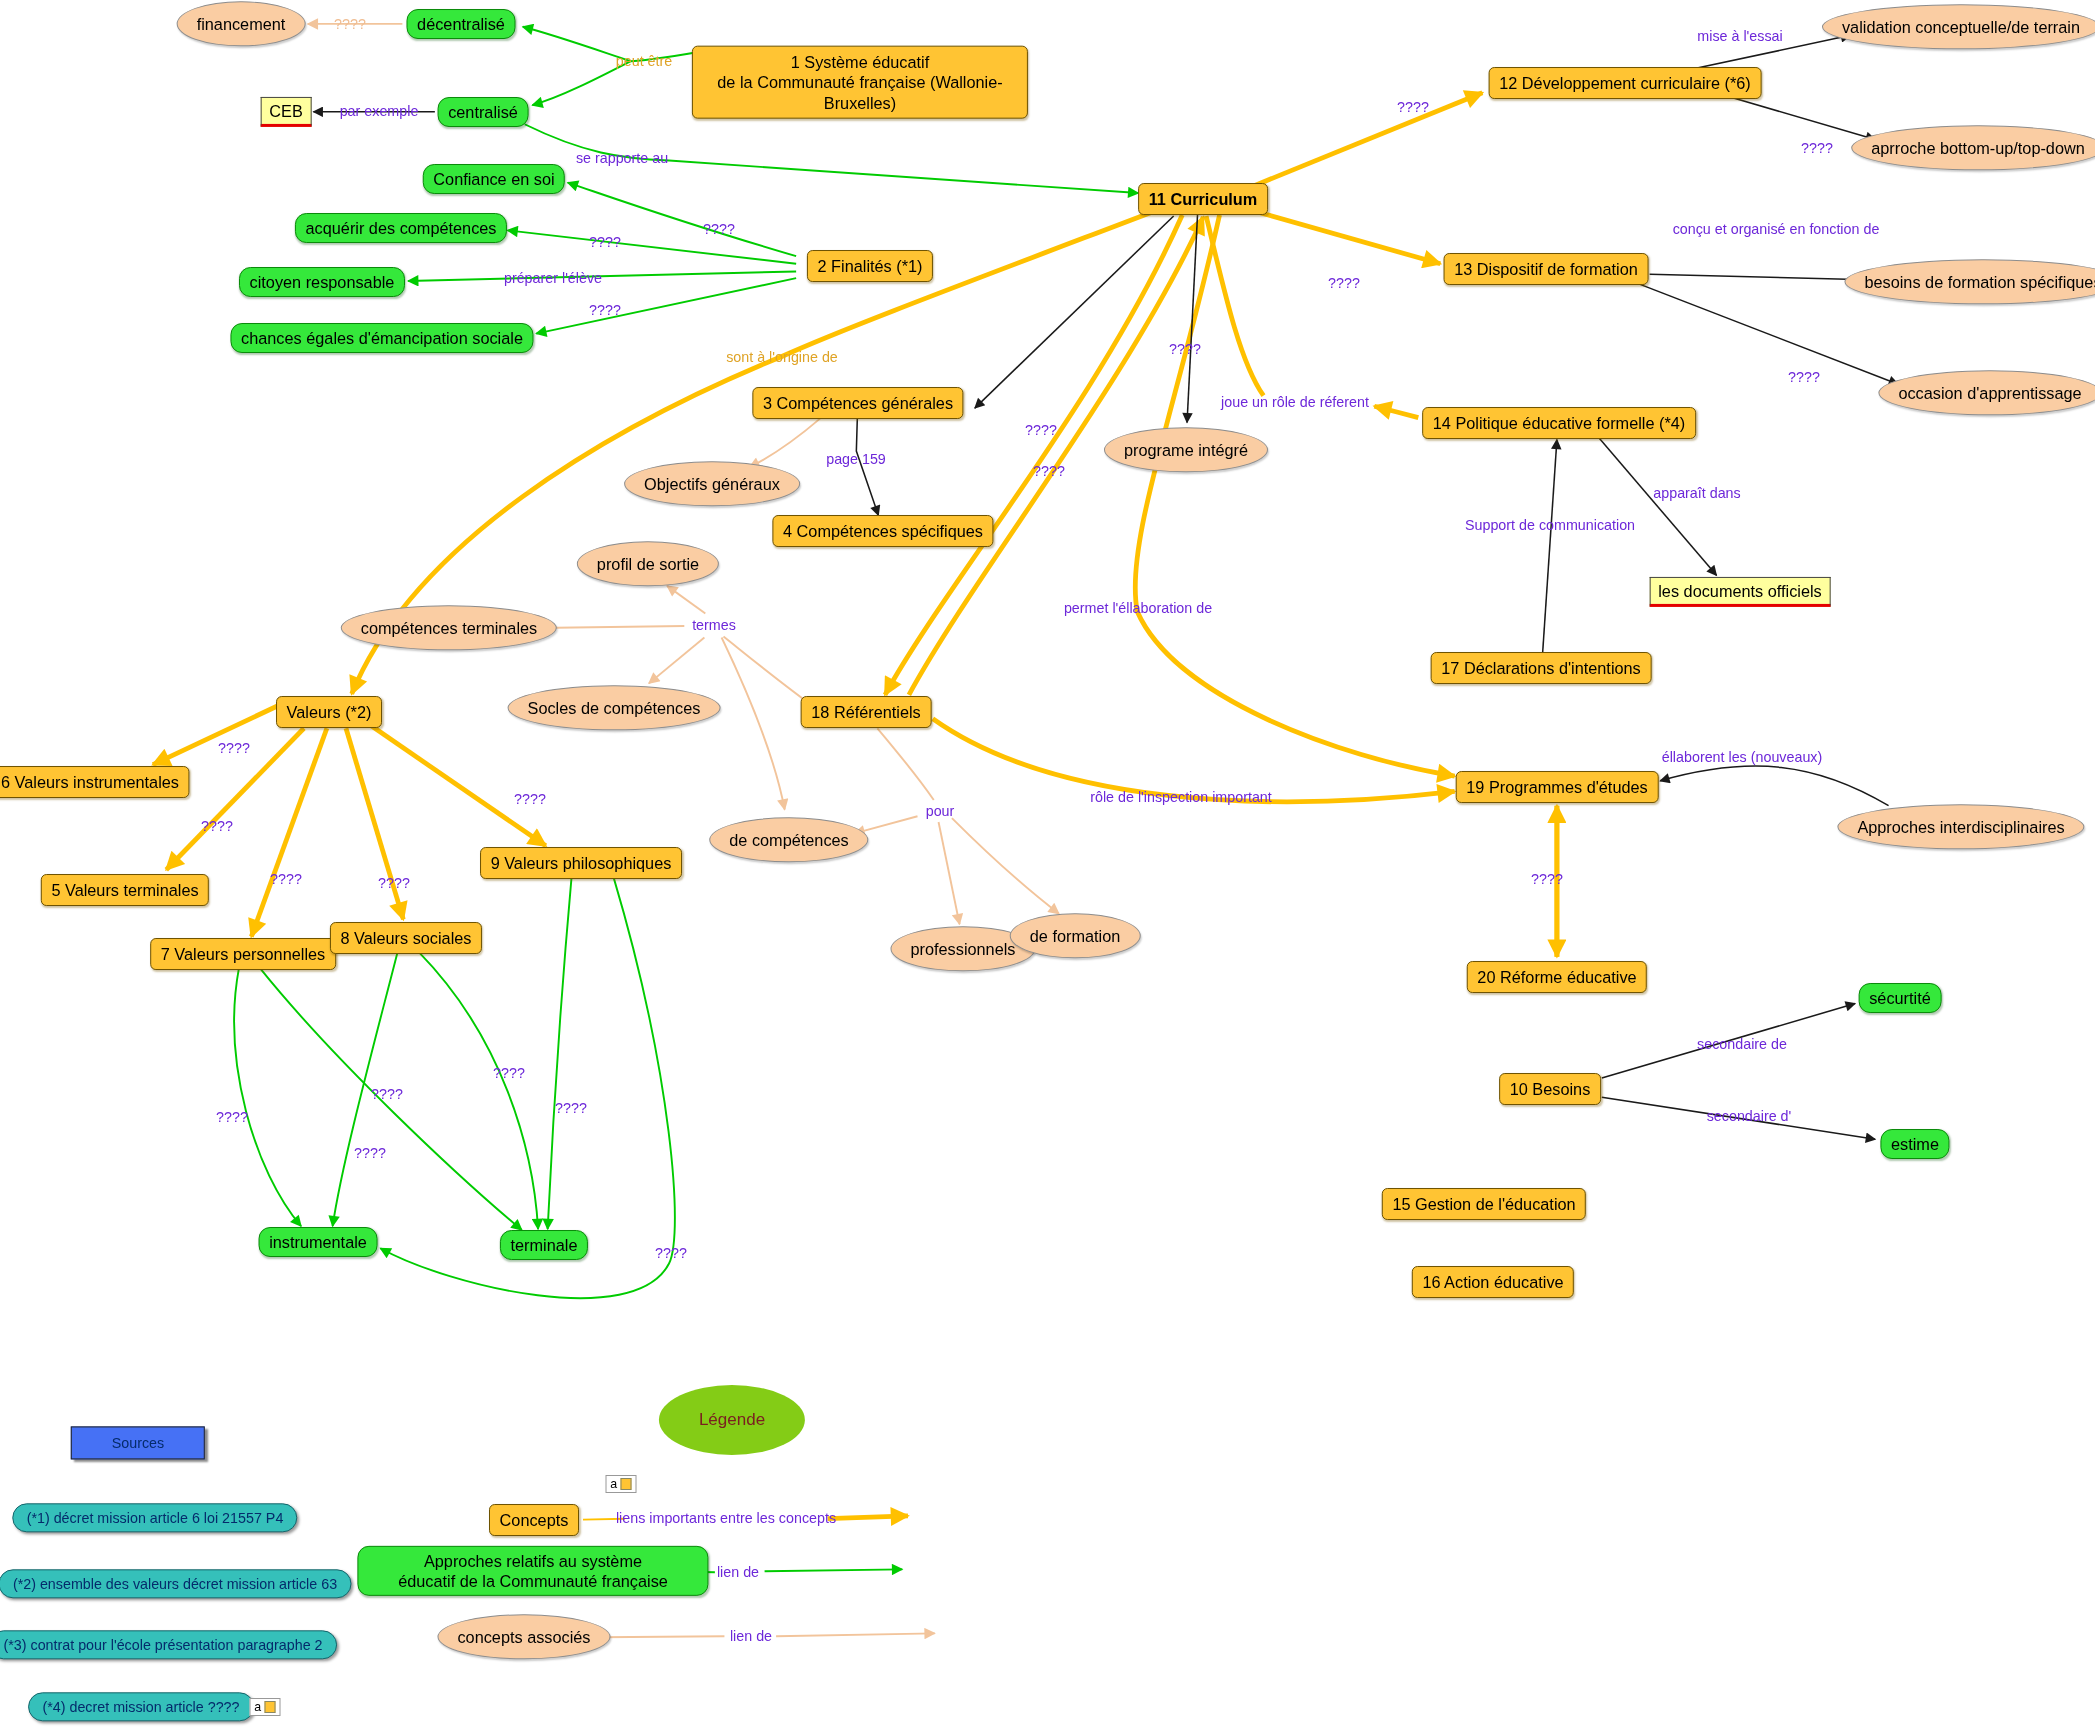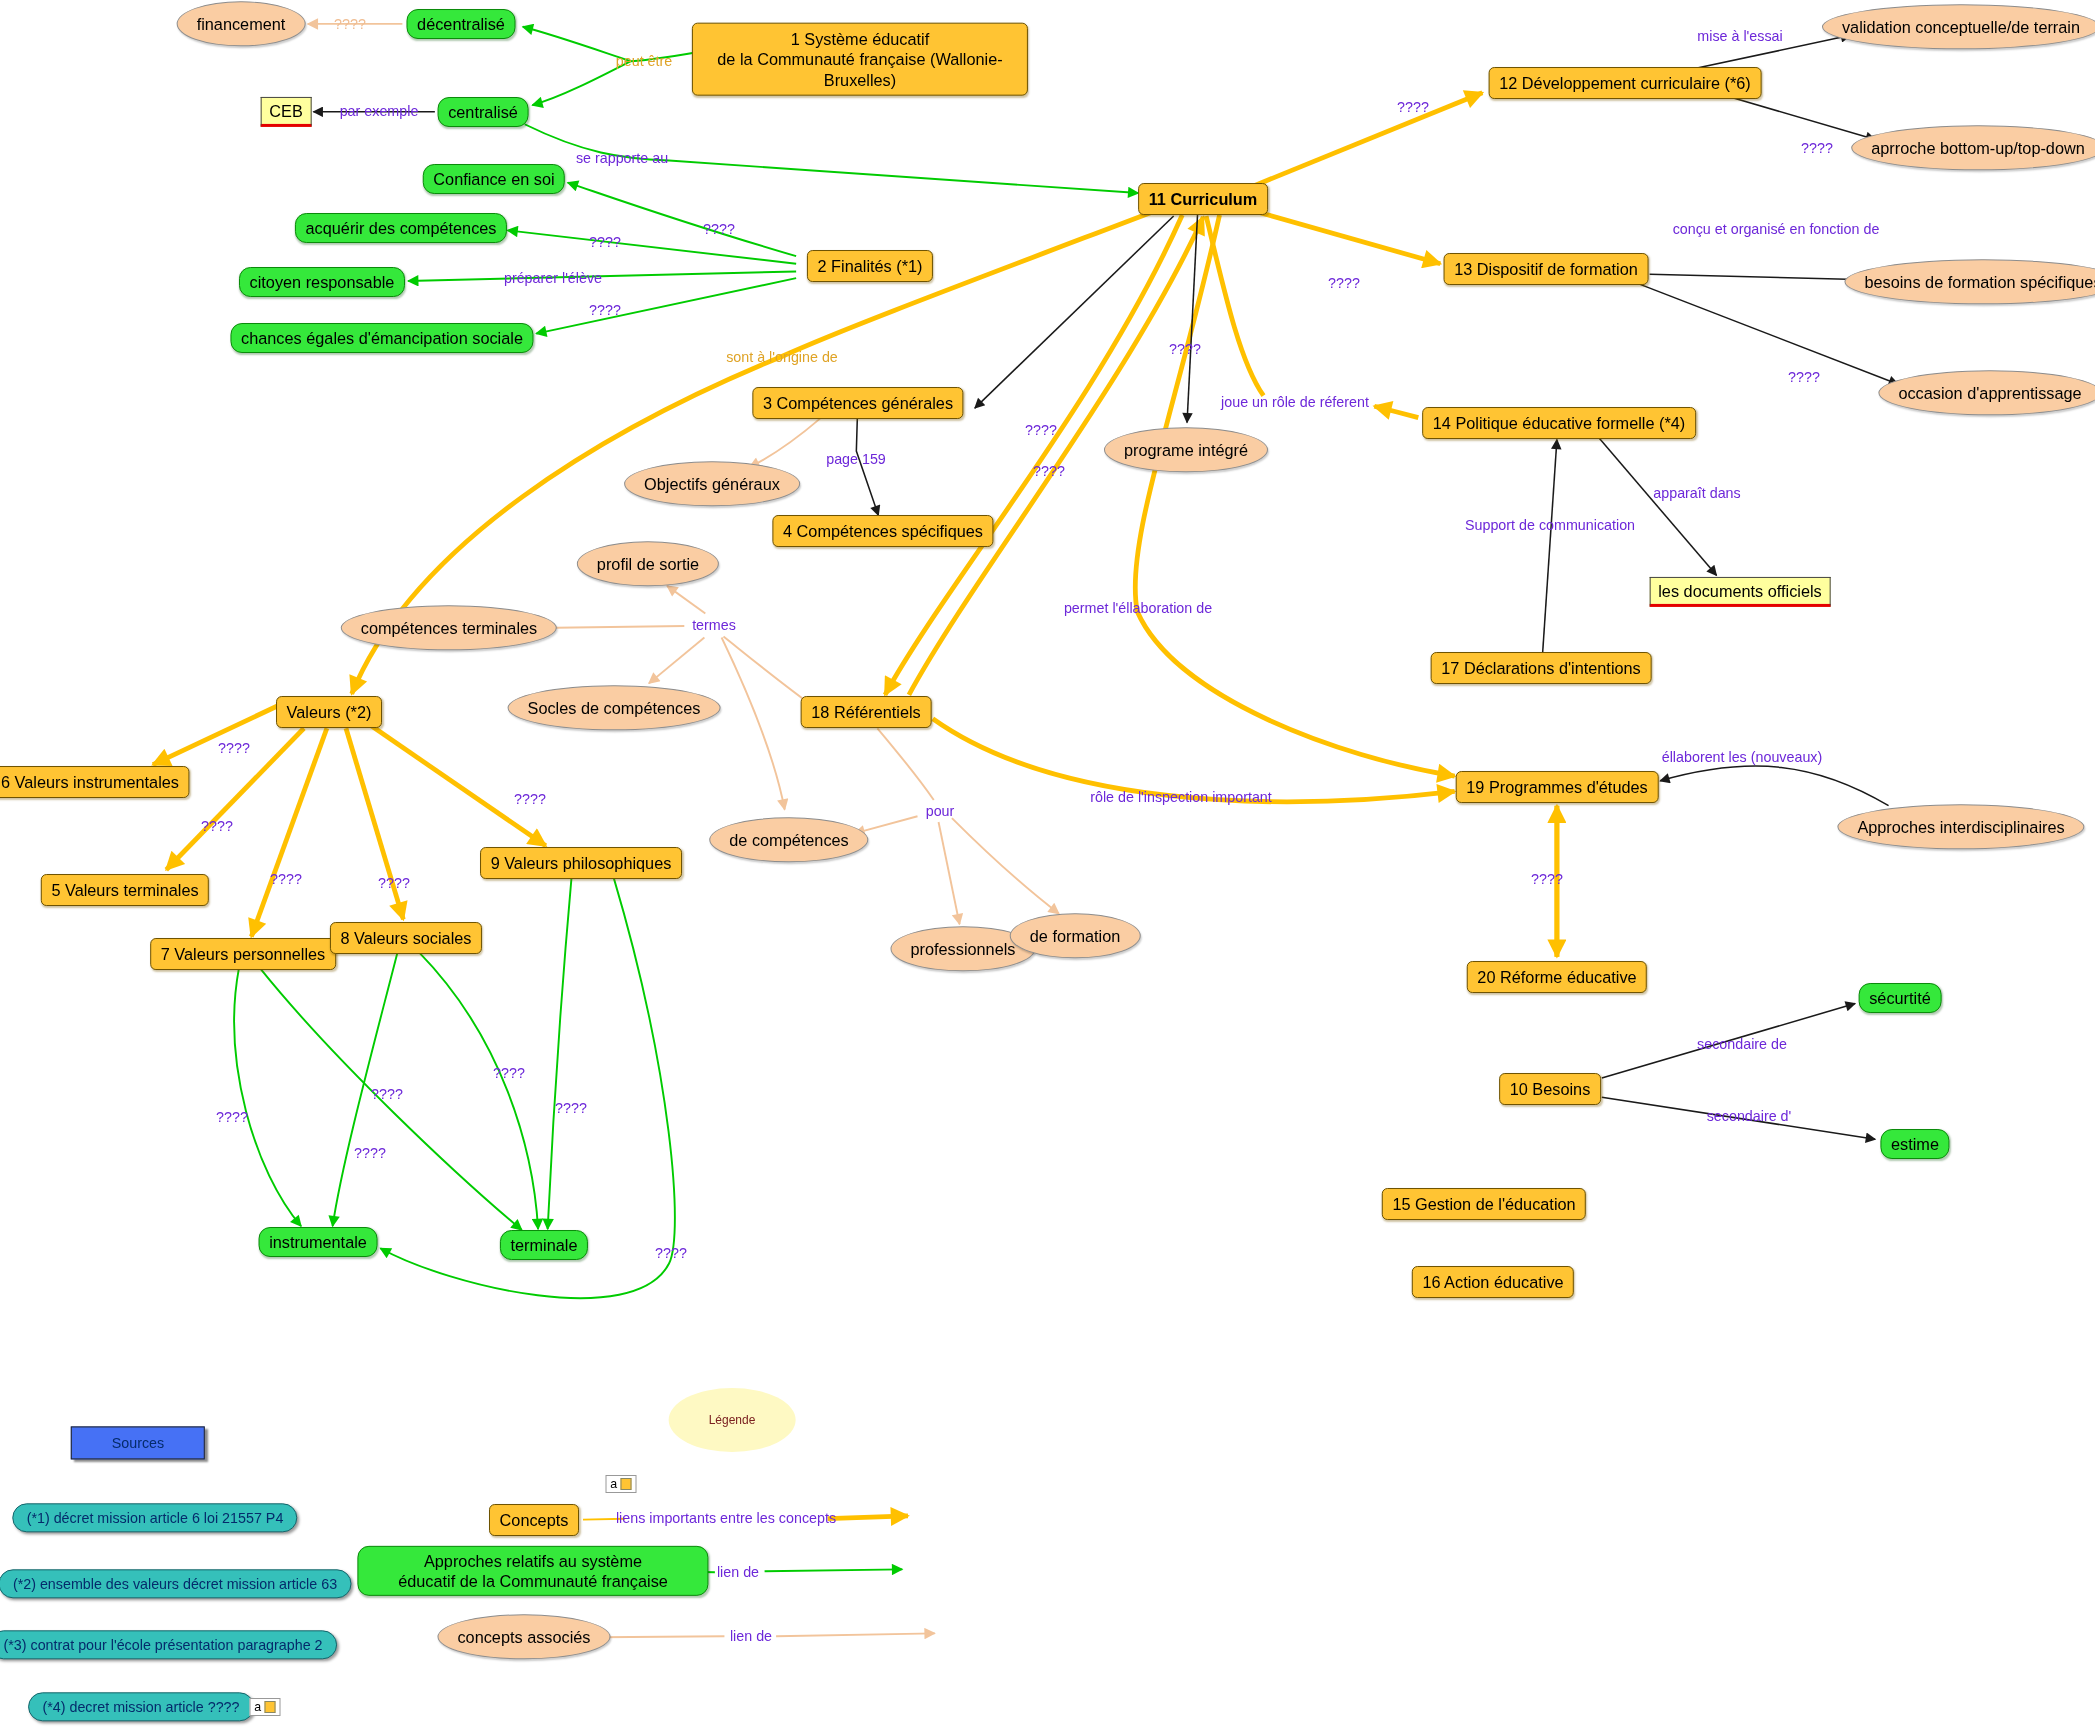--- a/index.html
+++ b/index.html
@@ -4,39 +4,39 @@
 <style>
   html,body{margin:0;padding:0;background:#fff;}
   body{width:2095px;height:1728px;position:relative;overflow:hidden;
        font-family:"Liberation Sans",sans-serif;}
   svg.links{position:absolute;left:0;top:0;z-index:1;}
   .node{position:absolute;transform:translate(-50%,-50%);font-size:16.3px;line-height:1.25;
         text-align:center;z-index:2;color:#000;}
   .c{background:#FFC433;border:1px solid #6d5200;border-radius:5.7px;padding:4.8px 9.6px;
      white-space:nowrap;box-shadow:1px 1.9px 1.9px rgba(120,90,0,.35);}
   .bold{font-weight:bold;}
-  .wrap{white-space:pre-line;width:315px;}
+  .wrap{white-space:pre-line;width:315px;margin-top:23px;}
   .ex{background:#35E83B;border:1.9px solid #0a8a0a;border-radius:11.5px;padding:3.8px 9.6px;
       white-space:nowrap;box-shadow:1px 1.9px 1.9px rgba(0,80,0,.3);}
   .as{background:#FACDA3;border:1px solid #8d8d8d;border-radius:50%;padding:11.5px 19px;
       white-space:nowrap;box-shadow:1px 1.9px 1.9px rgba(0,0,0,.2);}
   .sp{background:#FFFF9E;border:1px solid #444;border-bottom:3.8px solid #e40000;
       padding:2.9px 7.6px;white-space:nowrap;}
   .lbl{position:absolute;transform:translate(-50%,-50%);font-size:14.3px;color:#6d28d9;
        white-space:nowrap;z-index:3;}
   .lbl.gold{color:#DFA326;}
   .lbl.peach{color:#F0BD92;}
   .legend-src{position:absolute;transform:translate(-50%,-50%);background:#35c0ba;
        border:1px solid #14656b;border-radius:15.3px;padding:5.7px 13.4px;font-size:14.3px;
        color:#052b6b;white-space:nowrap;box-shadow:1.9px 1.9px 2.9px rgba(0,0,0,.4);z-index:2;}
   .sources{position:absolute;transform:translate(-50%,-50%);background:#4671F5;
        border:1px solid #222;padding:7.6px 40px;font-size:14.3px;color:#052b6b;
        box-shadow:2.9px 2.9px 1.9px rgba(0,0,0,.45);z-index:2;}
-  .legende{position:absolute;transform:translate(-50%,-50%);background:#fef9c3;
-       border-radius:50%;color:#7a2020;padding:25px 40px;font-size:12px;z-index:2;}
+  .legende{position:absolute;transform:translate(-50%,-50%);background:#84cc16;
+       border-radius:50%;color:#7a2020;padding:25px 40px;font-size:17px;z-index:2;}
   .aicon{position:absolute;transform:translate(-50%,-50%);font-size:12.4px;border:1px solid #999;
        background:#fff;padding:1px 3.8px;display:flex;gap:2.9px;align-items:center;z-index:3;}
   .asq{width:9.6px;height:9.6px;background:#FFC433;border:1px solid #886;display:inline-block;}
   .exwrap{white-space:pre-line;width:330px;}
 </style>
 </head>
 <body>
 
 <svg class="links" width="2095" height="1728" viewBox="0 0 2192 1808">
   <defs>

